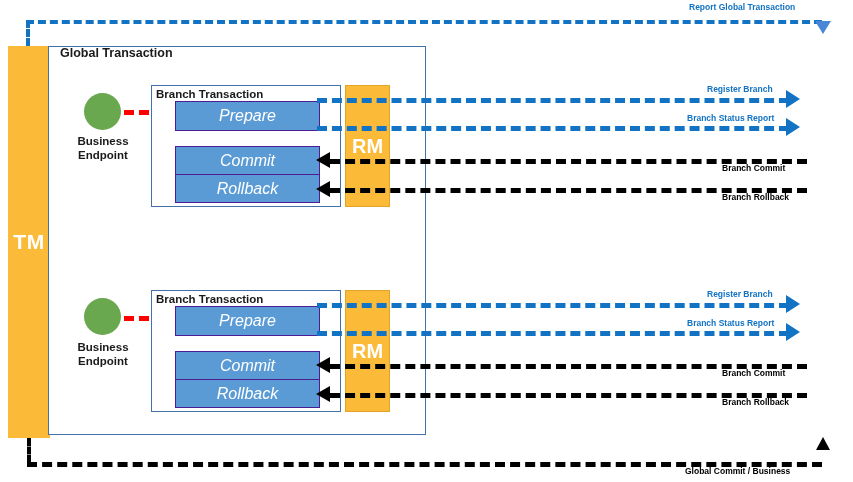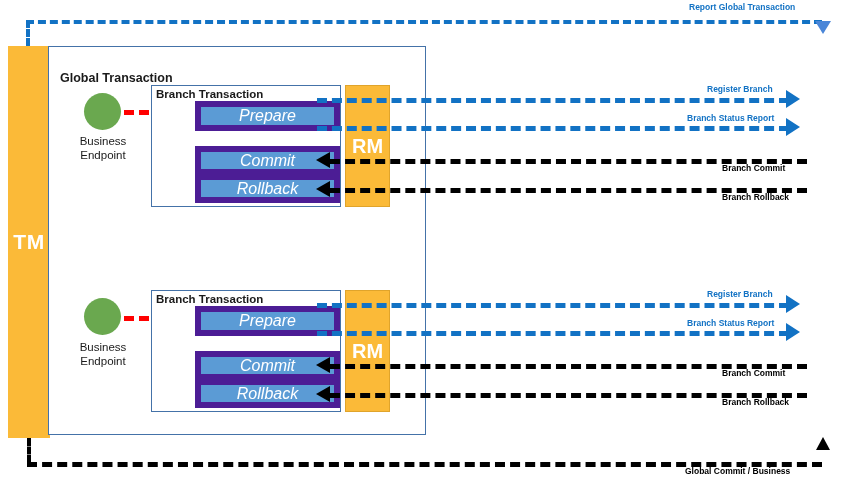--- a/index.html
+++ b/index.html
@@ -10,32 +10,32 @@
   .actor-col{position:absolute;background:#FBBA38;display:flex;align-items:center;justify-content:center;}
   .actor-label{color:#ffffff;font-size:21px;font-weight:700;letter-spacing:.5px;}
 
   
   .global-box{position:absolute;background:#ffffff;border:1px solid #4472a8;box-sizing:border-box;}
   .global-title{position:absolute;font-size:12.5px;font-weight:700;color:#1a1a1a;}
   .branch-box{position:absolute;background:#ffffff;border:1px solid #4472a8;box-sizing:border-box;}
   .branch-title{position:absolute;font-size:11.5px;font-weight:700;color:#1a1a1a;}
 
   
-  .op-box{position:absolute;background:#5B9BD5;border:6px solid #4c1d95;box-sizing:border-box;
-          display:flex;align-items:center;justify-content:center;margin-left:20px;}
+  .op-box{position:absolute;background:#5B9BD5;border:1px solid #4c1d95;box-sizing:border-box;
+          display:flex;align-items:center;justify-content:center;}
   .op-box span{color:#ffffff;font-style:italic;font-size:16px;font-weight:400;}
 
   
   .rm-col{position:absolute;background:#FBBA38;border:1px solid #e0a42b;box-sizing:border-box;
           display:flex;align-items:center;justify-content:center;}
   .rm-col span{color:#ffffff;font-size:20px;font-weight:700;}
 
   
   .endpoint-circle{position:absolute;background:#6AA84F;border-radius:50%;}
-  .endpoint-label{position:absolute;text-align:center;font-size:11.5px;font-weight:400;
+  .endpoint-label{position:absolute;text-align:center;font-size:11.5px;font-weight:700;
                   color:#1a1a1a;line-height:1.25;}
 
   
   .dline{position:absolute;height:0;border-top-style:dashed;}
   .dline.blue{border-top-color:#1272C4;}
   .dline.black{border-top-color:#000000;}
   .dline.red{border-top-color:#FF0000;}
   .vline{position:absolute;width:0;border-left-style:dashed;}
   .vline.blue{border-left-color:#1272C4;}
   .vline.black{border-left-color:#000000;}
@@ -62,21 +62,21 @@
   <div class="vline blue" style="left:26px;top:20px;height:26px;border-left-width:4px;"></div>
   <div class="dline blue" style="left:26px;top:20px;width:796px;border-top-width:4px;"></div>
   <div class="arrow down-blue" style="left:815px;top:21px;"></div>
 
   <div class="actor-col" style="left:8px;top:46px;width:42px;height:392px;">
     <span class="actor-label">TM</span>
   </div>
 
 
   <div class="global-box" style="left:48px;top:46px;width:378px;height:389px;"></div>
-  <div class="global-title" style="left:60px;top:71px;">Global Transaction</div>
+  <div class="global-title" style="left:60px;top:46px;">Global Transaction</div>
 
   <div class="endpoint-circle" style="left:84px;top:93px;width:37px;height:37px;"></div>
   <div class="endpoint-label" style="left:62px;top:134px;width:82px;">
     <div>Business</div>
     <div>Endpoint</div>
   </div>
 
   <div class="dline red" style="left:124px;top:110px;width:40px;border-top-width:5px;"></div>
   <div class="arrow right-red" style="left:163px;top:106px;"></div>
 

